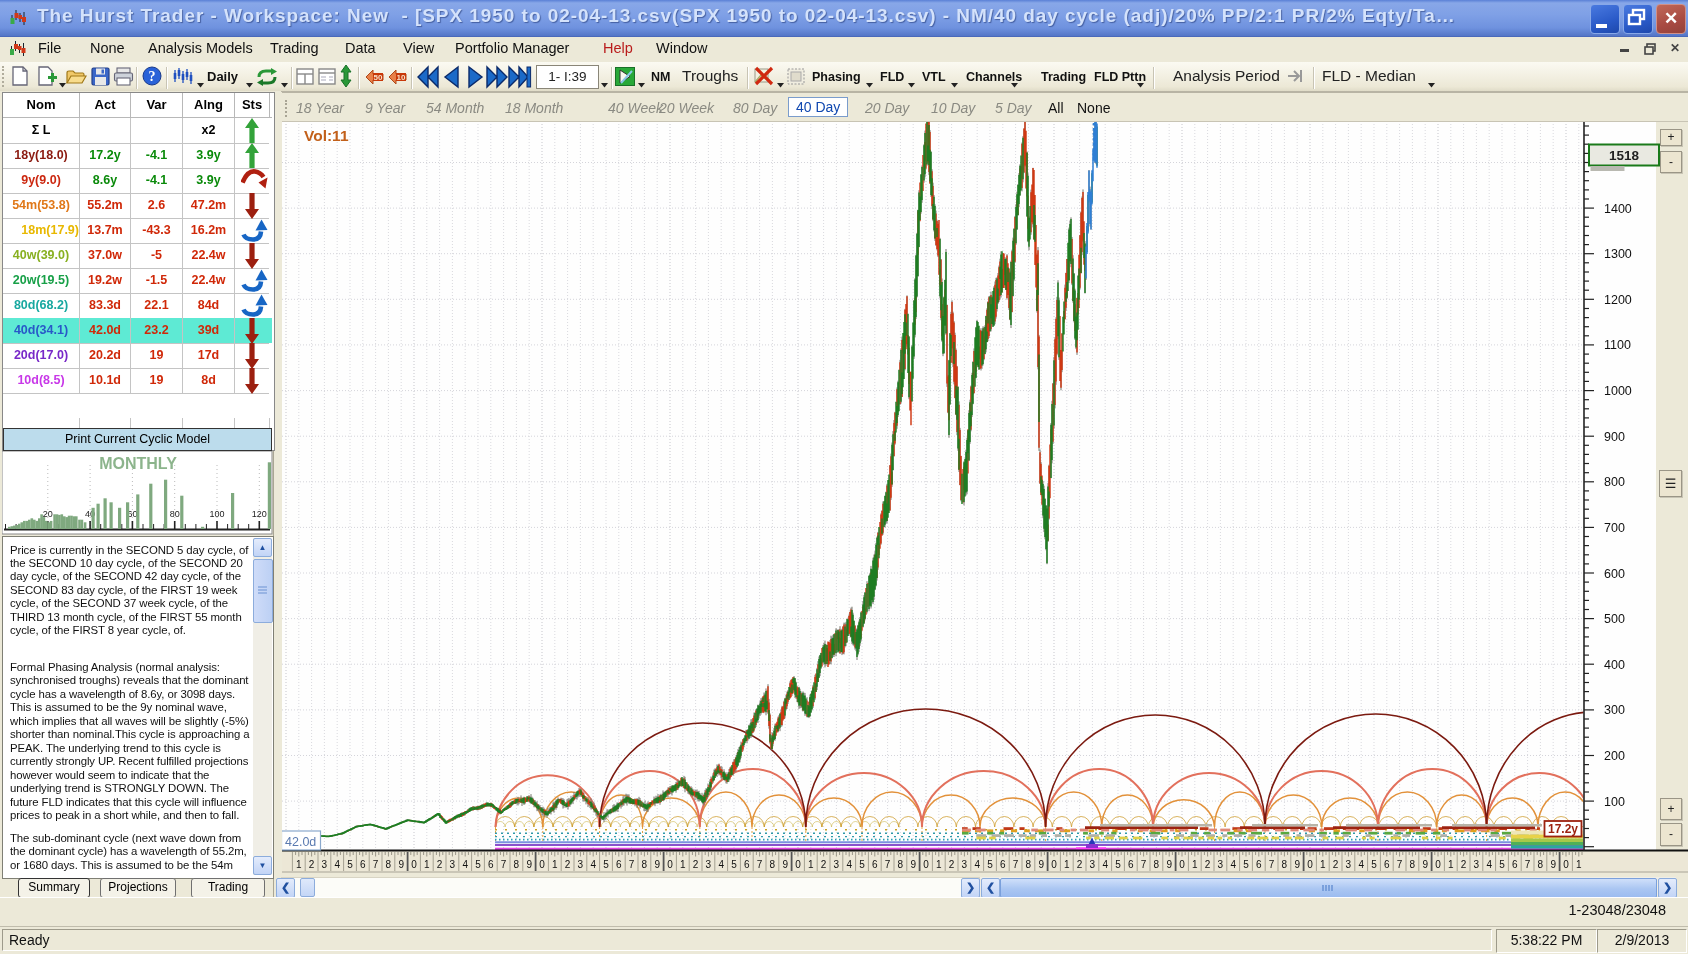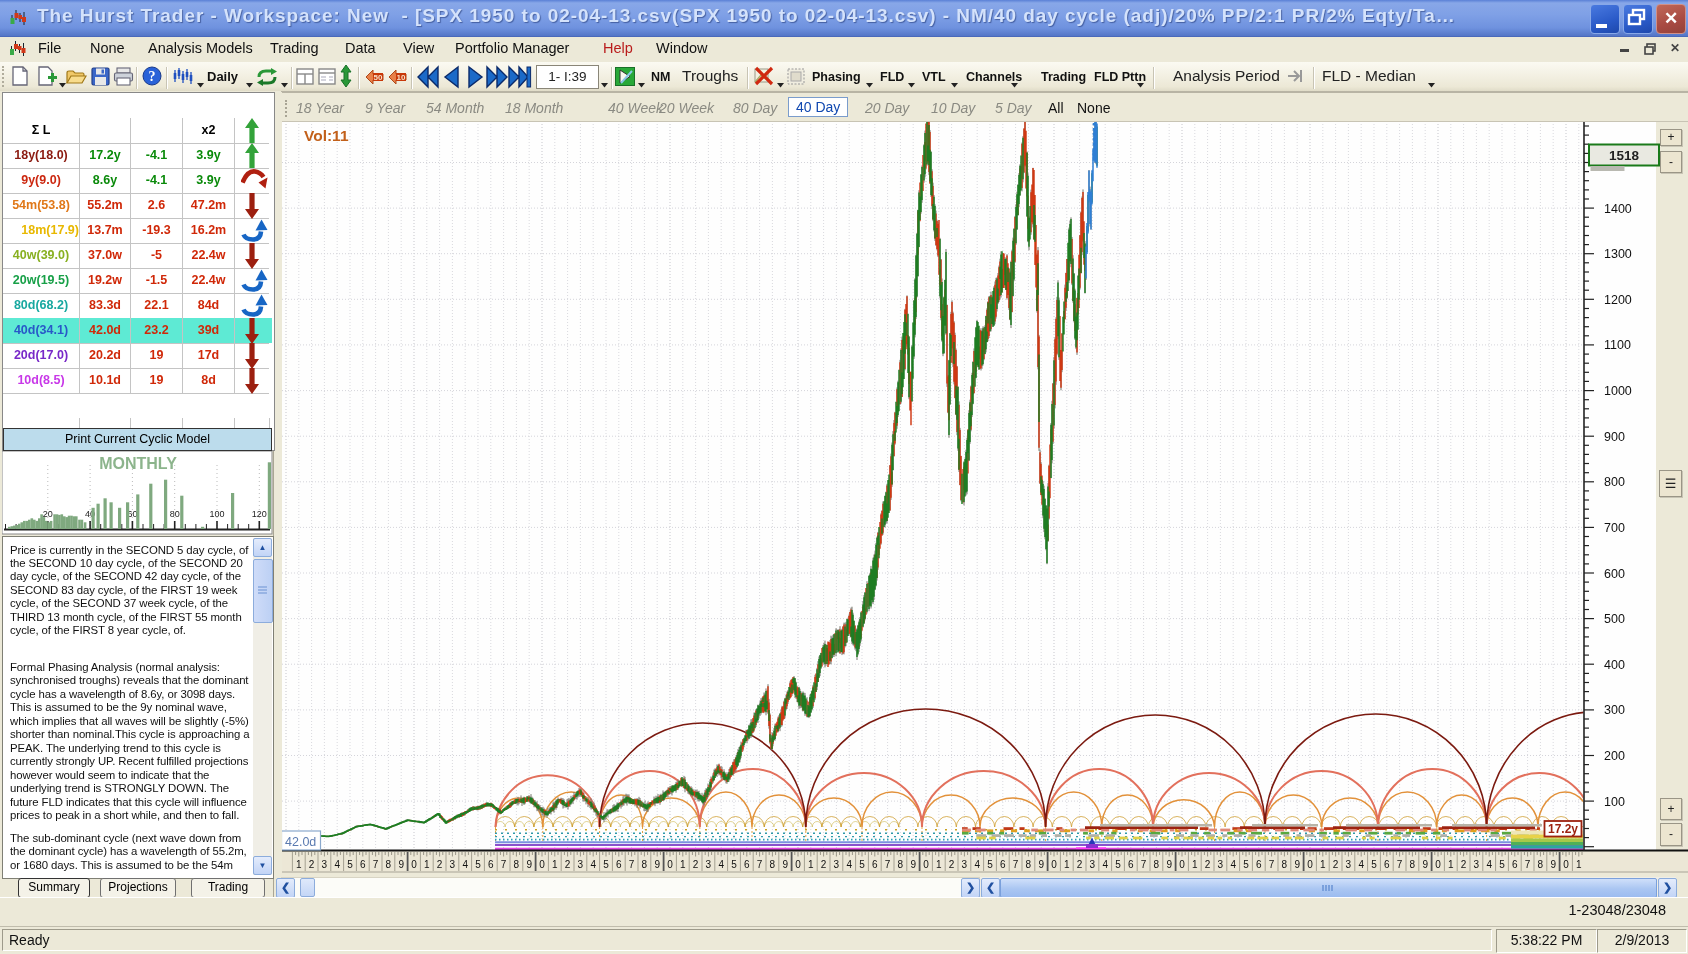--- a/index.html
+++ b/index.html
@@ -1194,20 +1194,27 @@
     </svg>
     <div style="position:absolute;left:1313px;top:5px;width:1px;height:22px;background:#c8c4b4;border-right:1px solid #fff;"></div>
     <span style="position:absolute;left:1322px;top:5px;font:15.5px 'Liberation Sans',sans-serif;color:#222;">FLD - Median</span>
     <div style="position:absolute;left:1428px;top:11.5px;"><svg width="7" height="5">
         <path d="M0 0 L7 0 L3.5 4.5 Z" fill="#222"></path>
       </svg></div>
   </div>
 <div style="position:absolute;left:0;top:91px;width:281px;height:806px;background:#ece9d8;"></div>
 <div style="position:absolute;left:273px;top:92px;width:8px;height:805px;background:#ece9d8;border-left:1px solid #aaa695;"></div>
 <div style="position:absolute;left:2px;top:92px;width:271px;height:357px;background:#fff;border:1px solid #888;">
+    <div style="position:absolute;left:0;top:0;width:269px;height:24px;border-bottom:1px solid #b8b8b8;">
+      <div style="position:absolute;left:0px;top:0;width:76px;height:24px;border-right:1px solid #b8b8b8;text-align:center;font:bold 13px/24px 'Liberation Sans',sans-serif;color:#000;">Nom</div>
+      <div style="position:absolute;left:77px;top:0;width:50px;height:24px;border-right:1px solid #b8b8b8;text-align:center;font:bold 13px/24px 'Liberation Sans',sans-serif;color:#000;">Act</div>
+      <div style="position:absolute;left:128px;top:0;width:51px;height:24px;border-right:1px solid #b8b8b8;text-align:center;font:bold 13px/24px 'Liberation Sans',sans-serif;color:#000;">Var</div>
+      <div style="position:absolute;left:180px;top:0;width:51px;height:24px;border-right:1px solid #b8b8b8;text-align:center;font:bold 13px/24px 'Liberation Sans',sans-serif;color:#000;">Alng</div>
+      <div style="position:absolute;left:232px;top:0;width:34px;height:24px;border-right:1px solid #b8b8b8;text-align:center;font:bold 13px/24px 'Liberation Sans',sans-serif;color:#000;">Sts</div>
+    </div>
     <div style="position:absolute;left:0;top:25px;width:269px;height:25px;">
       <div style="position:absolute;left:0px;top:0;width:76px;height:25px;border-right:1px solid #c4c4c4;border-bottom:1px solid #c4c4c4;text-align:center;font:bold 12.5px/25px 'Liberation Sans',sans-serif;color:#000;">Σ L</div>
       <div style="position:absolute;left:77px;top:0;width:50px;height:25px;border-right:1px solid #c4c4c4;border-bottom:1px solid #c4c4c4;text-align:center;font:bold 12.5px/25px 'Liberation Sans',sans-serif;color:#000;"></div>
       <div style="position:absolute;left:128px;top:0;width:51px;height:25px;border-right:1px solid #c4c4c4;border-bottom:1px solid #c4c4c4;text-align:center;font:bold 12.5px/25px 'Liberation Sans',sans-serif;color:#000;"></div>
       <div style="position:absolute;left:180px;top:0;width:51px;height:25px;border-right:1px solid #c4c4c4;border-bottom:1px solid #c4c4c4;text-align:center;font:bold 12.5px/25px 'Liberation Sans',sans-serif;color:#000;">x2</div>
       <div style="position:absolute;left:232px;top:0;width:34px;height:25px;border-bottom:1px solid #c4c4c4;text-align:center;">
         <div style="position:absolute;left:6px;top:0px;"><svg width="22" height="25" viewBox="0 0 22 25">
             <path d="M11 0 L18 10 L13.6 10 L13.6 25 L8.4 25 L8.4 10 L4 10 Z" fill="#33a33a"></path>
           </svg></div>
       </div>
@@ -1242,21 +1249,21 @@
       <div style="position:absolute;left:180px;top:0;width:51px;height:25px;border-right:1px solid #c4c4c4;border-bottom:1px solid #c4c4c4;text-align:center;font:bold 12.5px/25px 'Liberation Sans',sans-serif;color:#d02808;">47.2m</div>
       <div style="position:absolute;left:232px;top:0;width:34px;height:25px;border-bottom:1px solid #c4c4c4;text-align:center;">
         <div style="position:absolute;left:6px;top:0px;"><svg width="22" height="26" viewBox="0 0 22 26">
             <path d="M11 26 L18 16 L13.6 16 L13.6 0 L8.4 0 L8.4 16 L4 16 Z" fill="#9c1f0f"></path>
           </svg></div>
       </div>
     </div>
     <div style="position:absolute;left:0;top:125px;width:269px;height:25px;">
       <div style="position:absolute;left:0px;top:0;width:76px;height:25px;border-right:1px solid #c4c4c4;border-bottom:1px solid #c4c4c4;text-align:right;font:bold 12.5px/25px 'Liberation Sans',sans-serif;color:#e8b800;">18m(17.9)</div>
       <div style="position:absolute;left:77px;top:0;width:50px;height:25px;border-right:1px solid #c4c4c4;border-bottom:1px solid #c4c4c4;text-align:center;font:bold 12.5px/25px 'Liberation Sans',sans-serif;color:#d02808;">13.7m</div>
-      <div style="position:absolute;left:128px;top:0;width:51px;height:25px;border-right:1px solid #c4c4c4;border-bottom:1px solid #c4c4c4;text-align:center;font:bold 12.5px/25px 'Liberation Sans',sans-serif;color:#d02808;">-19.3</div>
+      <div style="position:absolute;left:128px;top:0;width:51px;height:25px;border-right:1px solid #c4c4c4;border-bottom:1px solid #c4c4c4;text-align:center;font:bold 12.5px/25px 'Liberation Sans',sans-serif;color:#d02808;">-43.3</div>
       <div style="position:absolute;left:180px;top:0;width:51px;height:25px;border-right:1px solid #c4c4c4;border-bottom:1px solid #c4c4c4;text-align:center;font:bold 12.5px/25px 'Liberation Sans',sans-serif;color:#d02808;">16.2m</div>
       <div style="position:absolute;left:232px;top:0;width:34px;height:25px;border-bottom:1px solid #c4c4c4;text-align:center;">
         <div style="position:absolute;left:6px;top:0px;"><svg width="27" height="25" viewBox="0 0 27 25">
             <path d="M2.5 16.5 Q4.5 21.5 12 21.5 Q19.5 21.5 20 13.5" fill="none" stroke="#1766c5" stroke-width="4.6"></path>
             <path d="M14.5 12.5 L26.5 12 L20.5 1.5 Z" fill="#1766c5"></path>
           </svg></div>
       </div>
     </div>
     <div style="position:absolute;left:0;top:150px;width:269px;height:25px;">
       <div style="position:absolute;left:0px;top:0;width:76px;height:25px;border-right:1px solid #c4c4c4;border-bottom:1px solid #c4c4c4;text-align:center;font:bold 12.5px/25px 'Liberation Sans',sans-serif;color:#88b020;">40w(39.0)</div>

